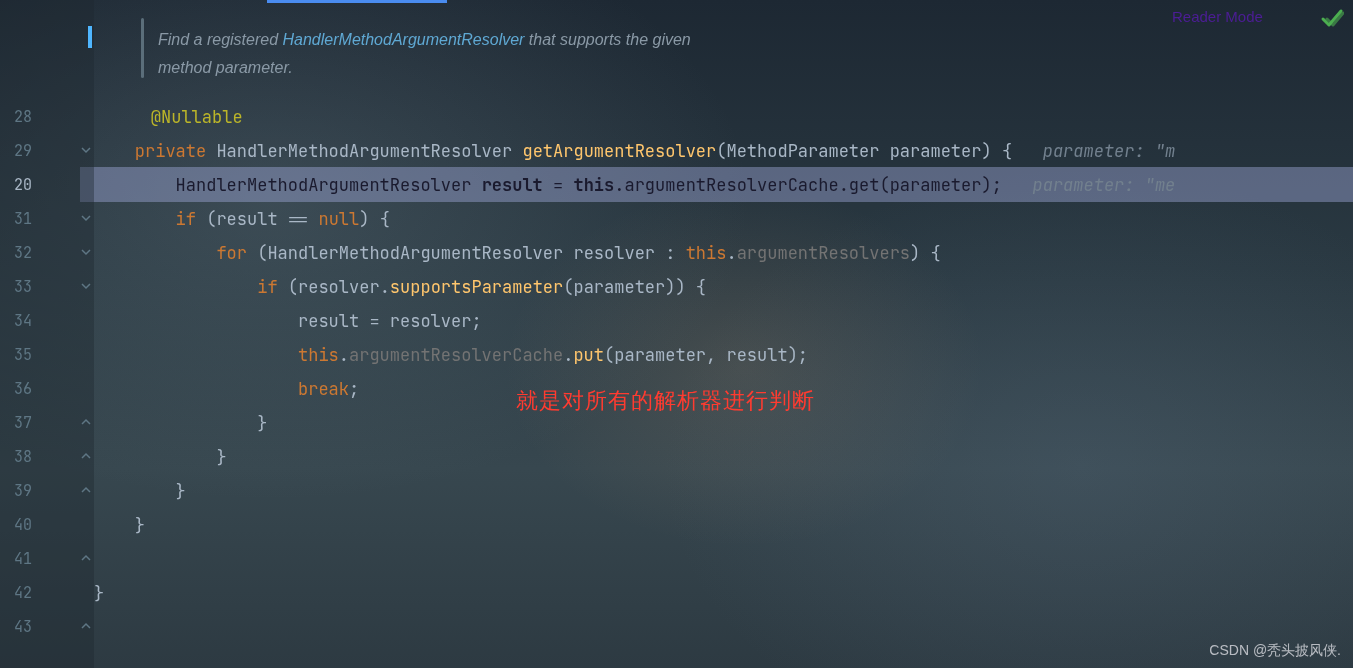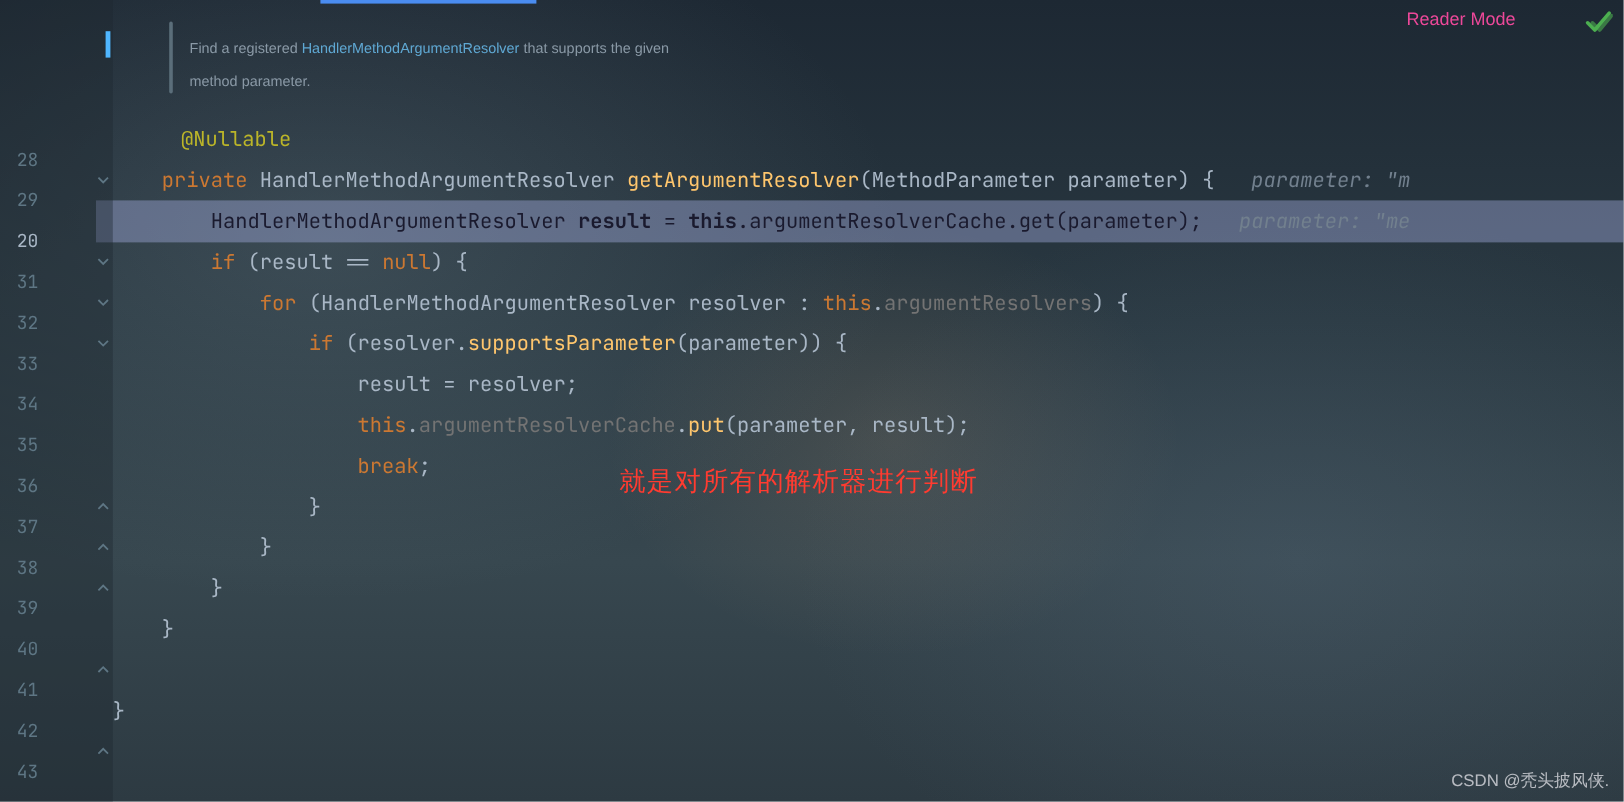--- a/index.html
+++ b/index.html
@@ -15,44 +15,44 @@
       radial-gradient(400px 300px at 55% 55%, rgba(200,160,120,0.15), transparent 60%),
       linear-gradient(180deg, #1d2833 0%, #2a3942 40%, #37474f 70%, #2d3a42 100%);
     color: #a9b7c6;
     position: relative;
   }
 
   .top-tab { position:absolute; top:0; left:267px; width:180px; height:3px; background:#4a8cf0; }
 
   .reader-mode {
     position:absolute; top:8px; left:1172px;
-    color:#ec4899; font-family:-apple-system,"Segoe UI",sans-serif; font-size:15px;
+    color:#4c1d95; font-family:-apple-system,"Segoe UI",sans-serif; font-size:15px;
   }
   .check-icon { position:absolute; top:6px; left:1320px; width:24px; height:24px; }
   .check-icon svg { width:24px; height:24px; }
 
   .gutter {
     position:absolute; top:0; left:0; width:94px; height:668px;
     background:rgba(30,40,48,0.4);
   }
-  .line-numbers { position:absolute; top:116px; left:0; width:40px;padding-left:14px; }
+  .line-numbers { position:absolute; top:100px; left:0; width:40px;padding-left:14px; }
   .ln { height:34px; line-height:34px; text-align:right; padding-right:8px; color:#5e7684; font-size:15px; }
   .ln.current { color:#a9b7c6; }
 
   .fold-marks { position:absolute; top:100px; left:78px; width:16px; }
   .fold { height:34px; line-height:34px; color:#5e7684; font-size:12px; text-align:center; }
   .fold svg { width:10px; height:10px; }
 
   .cursor-mark { position:absolute; top:26px; left:88px; width:4px; height:22px; background:#4fb6ff; }
 
   .separator { position:absolute; top:18px; left:141px; width:3px; height:60px; background:#5b6e7a; border-radius:2px; }
 
   .javadoc {
     position:absolute; top:26px; left:158px;
-    font-family:-apple-system,"Segoe UI",sans-serif; font-size:12px; color:#8a99a6; line-height:28px;
+    font-family:-apple-system,"Segoe UI",sans-serif; font-size:16px; color:#8a99a6; line-height:28px;font-style:italic;
   }
   .javadoc .link { color:#5fa8d3; }
 
   .code-area { position:absolute; top:100px; left:94px; right:0; }
   .code-line { height:34px; line-height:34px; white-space:pre; padding-left:0; }
 
   
   .hl-line {
     position:absolute; top:167px; left:80px; right:0; height:35px;
     background:rgba(165,175,225,0.42);

